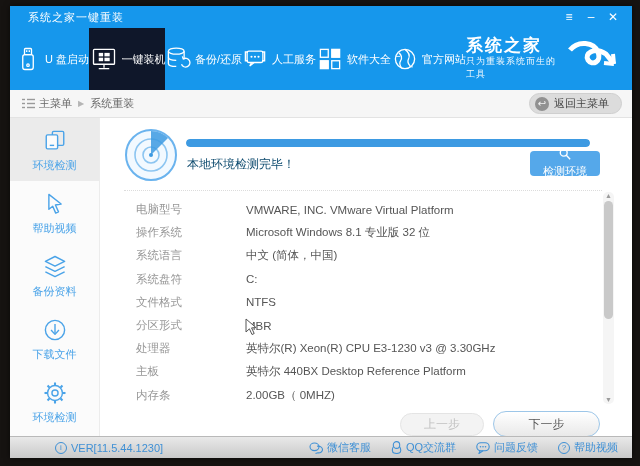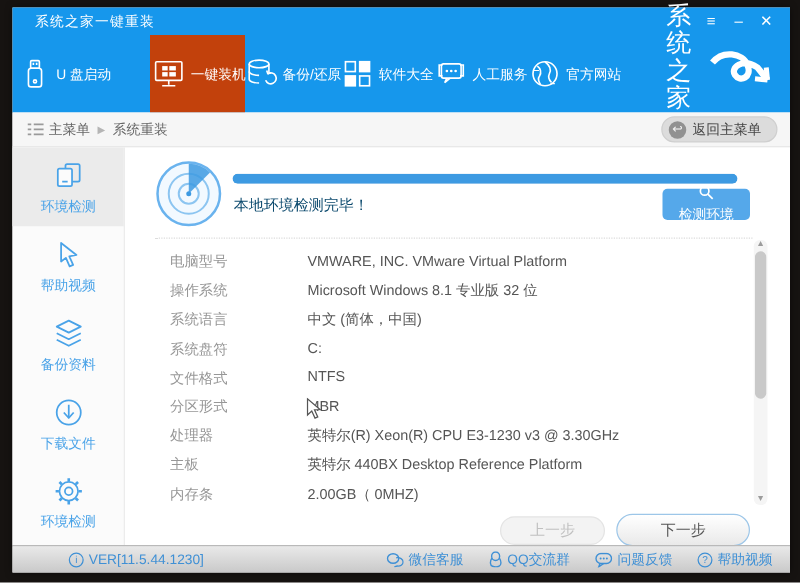--- a/index.html
+++ b/index.html
@@ -28,28 +28,28 @@
 
   
   .navbar {
     position:absolute; left:0; top:22px; width:100%; height:62px;
     background:#1697ec; display:flex; align-items:stretch; padding-left:4px;
   }
   .nav-item {
     width:76px; display:flex; flex-direction:row; align-items:center;
     justify-content:center; gap:3px; color:#fff; cursor:pointer;
   }
-  .nav-item.active { background:#c2410c;margin-left:31px; }
+  .nav-item.active { background:#0f172a; }
   .nav-label { font-size:11px; white-space:nowrap; }
   .nav-icon { height:30px; display:flex; align-items:center; justify-content:center; }
   .brand {
     margin-left:auto; display:flex; align-items:center; padding-right:10px; gap:6px; color:#fff;
   }
   .brand-text { text-align:left; }
-  .brand-name { font-size:20px; font-weight:normal; letter-spacing:2px; line-height:1.1;margin-left:36px; }
+  .brand-name { font-size:17px; font-weight:bold; letter-spacing:2px; line-height:1.1; }
   .brand-tagline { font-size:9px; letter-spacing:1px; opacity:.95; }
 
   
   .breadcrumb-bar {
     position:absolute; left:0; top:84px; width:100%; height:28px;
     background:#f6f6f6; border-bottom:1px solid #e3e3e3;
     display:flex; align-items:center; padding:0 10px 0 12px; font-size:11px; color:#666;
   }
   .crumb { margin:0 4px; }
   .crumb-sep { color:#b5b5b5; font-size:8px; margin:0 2px; }
@@ -178,42 +178,42 @@
           <path d="M5 14 c0 2 4 3.5 9 3.5"></path>
           <path d="M20 22 a5 5 0 1 0 2 -6"></path>
           <path d="M21 13 l1 3 3 -1" stroke-linejoin="round"></path>
         </svg>
       </span>
       <span class="nav-label">备份/还原</span>
     </div>
     <div class="nav-item">
       <span class="nav-icon">
         <svg width="28" height="28" viewBox="0 0 32 32" fill="none" stroke="#fff" stroke-width="1.5">
-          <rect x="5" y="5" width="9" height="9"></rect>
-          <rect x="18" y="5" width="9" height="9" fill="#fff"></rect>
-          <rect x="5" y="18" width="9" height="9" fill="#fff"></rect>
-          <rect x="18" y="18" width="9" height="9"></rect>
-        </svg>
-      </span>
-      <span class="nav-label">软件大全</span>
-    </div>
-    <div class="nav-item">
-      <span class="nav-icon">
-        <svg width="28" height="28" viewBox="0 0 32 32" fill="none" stroke="#fff" stroke-width="1.5">
           <path d="M24 8 h3 v10 h-3 M8 8 H5 v10 h3"></path>
           <rect x="7" y="7" width="18" height="13" rx="2"></rect>
           <path d="M12 20 l-2 4 5 -4"></path>
           <g fill="#fff" stroke="none">
             <circle cx="12" cy="13.5" r="1.2"></circle>
               <circle cx="16" cy="13.5" r="1.2"></circle>
               <circle cx="20" cy="13.5" r="1.2"></circle>
           </g>
         </svg>
       </span>
       <span class="nav-label">人工服务</span>
+    </div>
+    <div class="nav-item">
+      <span class="nav-icon">
+        <svg width="28" height="28" viewBox="0 0 32 32" fill="none" stroke="#fff" stroke-width="1.5">
+          <rect x="5" y="5" width="9" height="9"></rect>
+          <rect x="18" y="5" width="9" height="9" fill="#fff"></rect>
+          <rect x="5" y="18" width="9" height="9" fill="#fff"></rect>
+          <rect x="18" y="18" width="9" height="9"></rect>
+        </svg>
+      </span>
+      <span class="nav-label">软件大全</span>
     </div>
     <div class="nav-item">
       <span class="nav-icon">
         <svg width="28" height="28" viewBox="0 0 32 32" fill="none" stroke="#fff" stroke-width="1.5">
           <circle cx="16" cy="16" r="11"></circle>
           <path d="M9 9 c3 2 4 6 2 9 c-1.5 2 -1 5 1 8"></path>
           <path d="M16 5 c4 3 6 7 4 11 c-1.5 3 0 6 2 8"></path>
           <path d="M5.5 13 h5 M21 25 h4" stroke-width="1"></path>
         </svg>
       </span>

